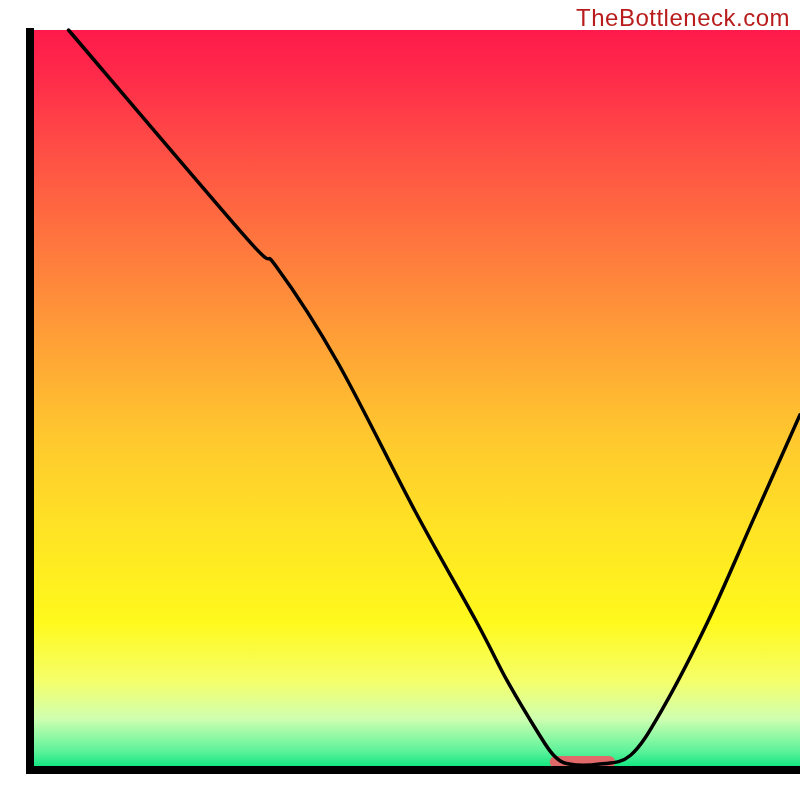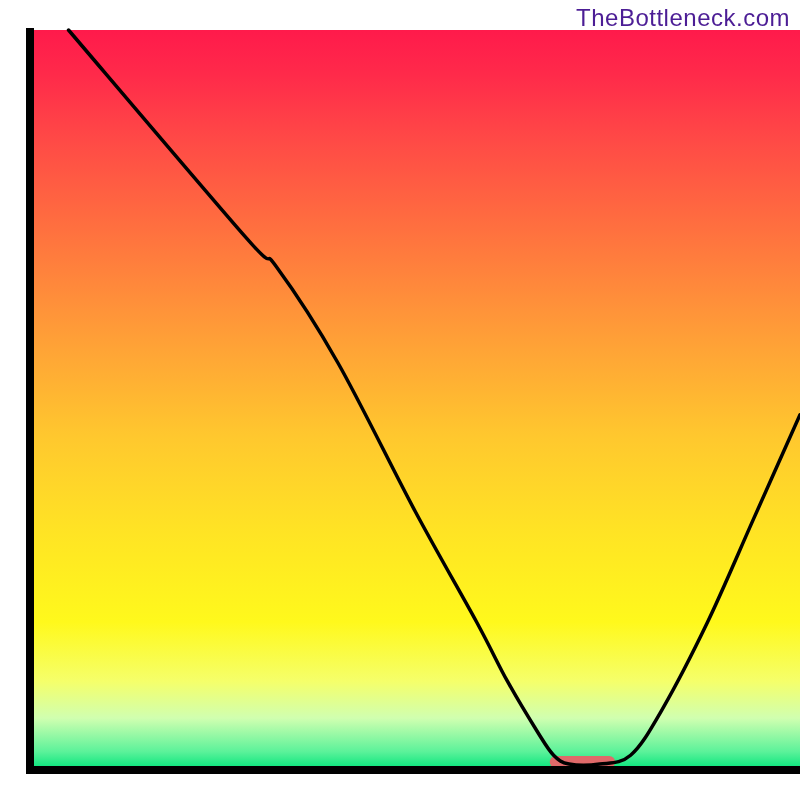--- a/index.html
+++ b/index.html
@@ -14,21 +14,21 @@
   }
   svg {
     display: block;
   }
   .watermark {
     position: absolute;
     top: 4px;
     right: 10px;
     font-family: Arial, Helvetica, sans-serif;
     font-size: 24px;
-    color: #4c1d95;
+    color: #b91c1c;
     letter-spacing: 0.5px;
   }
 </style>
 </head>
 <body>
 
 <div class="chart-container">
   <svg id="chart-svg" width="800" height="800" viewBox="0 0 800 800">
       <defs>
         <linearGradient id="bg-grad" x1="0" y1="0" x2="0" y2="1">

